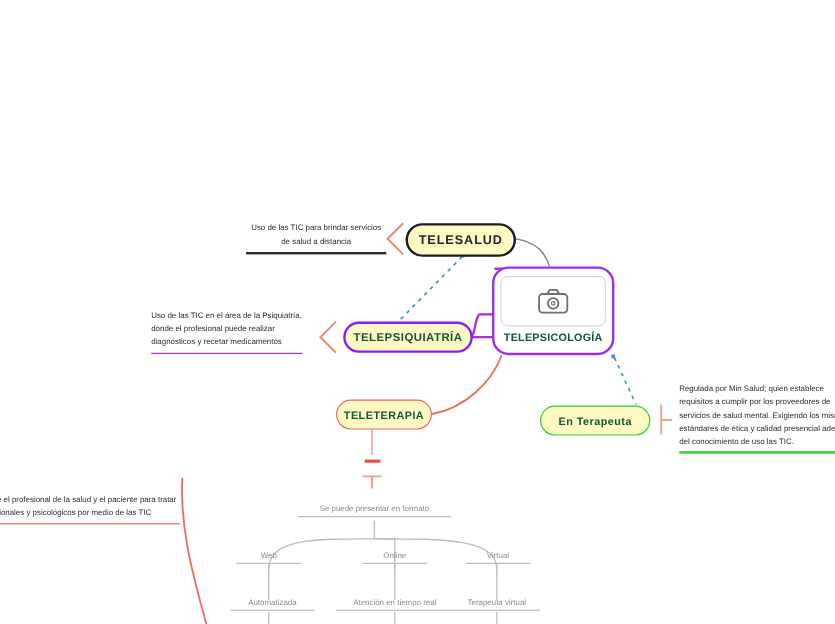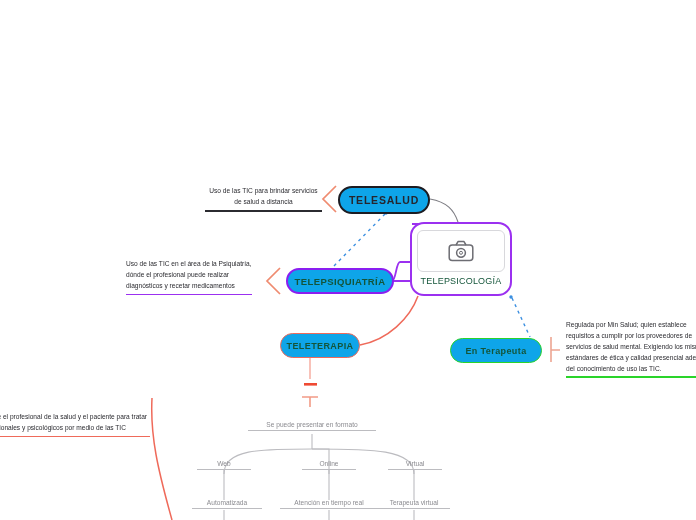--- a/index.html
+++ b/index.html
@@ -23,21 +23,21 @@
     width: 696px; height: 520px;
     pointer-events: none;
   }
 
   
   .node {
     position: absolute;
     display: flex;
     align-items: center;
     justify-content: center;
-    background: #0ea5e9;
+    background: #fef9c3;
     border-radius: 16px;
     font-weight: bold;
     letter-spacing: .4px;
     white-space: nowrap;
     z-index: 5;
   }
   .node-telesalud {
     left: 338px; top: 186px;
     width: 92px; height: 28px;
     border: 2px solid #1c1c22;
@@ -91,21 +91,21 @@
     border: 1px solid #d8d8dc;
     border-radius: 6px;
     display: flex;
     align-items: center;
     justify-content: center;
     background: #ffffff;
   }
   .central-label {
     margin-top: 4px;
     font-size: 9px;
-    font-weight: normal;
+    font-weight: bold;
     color: #14553a;
     letter-spacing: .2px;
     white-space: nowrap;
   }
 
   
   .annot {
     position: absolute;
     font-size: 6.6px;
     line-height: 1.65;

